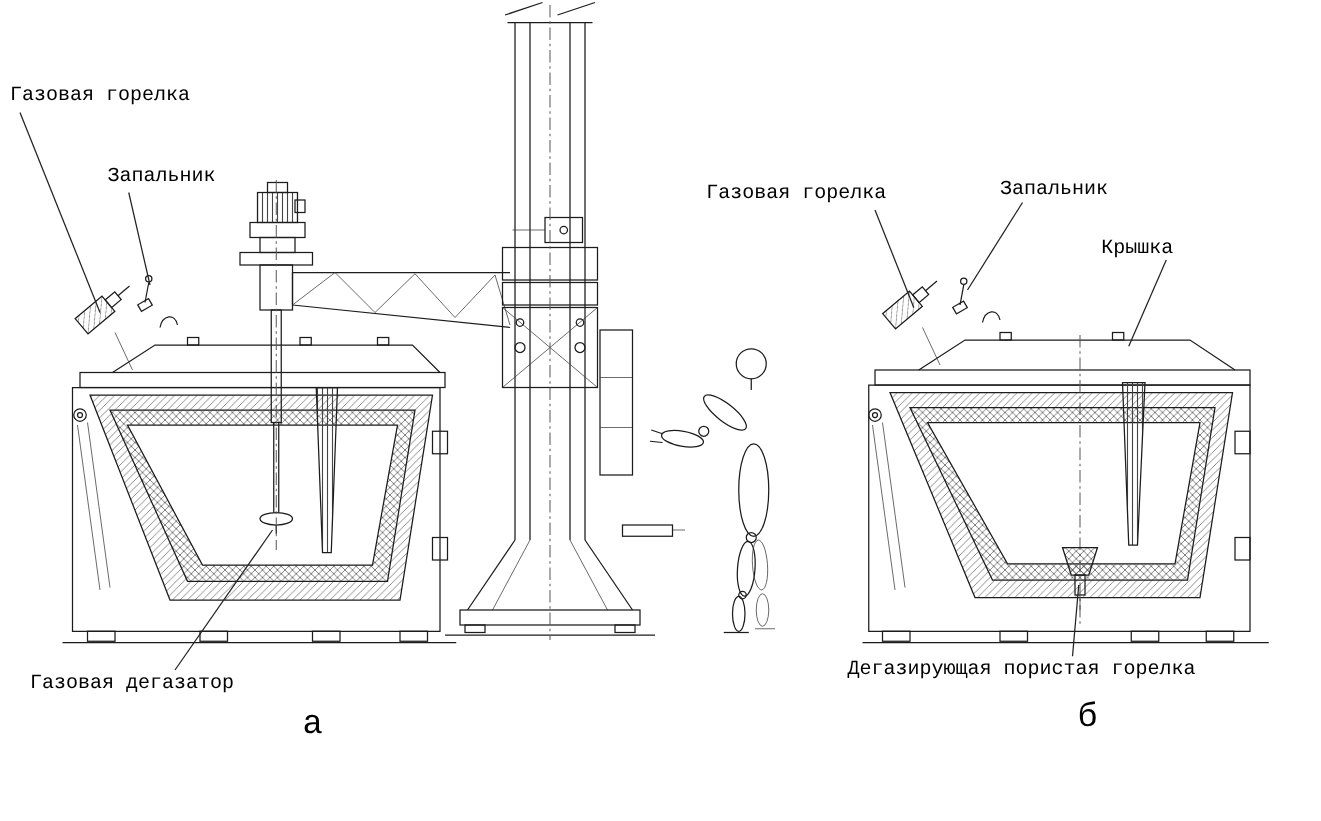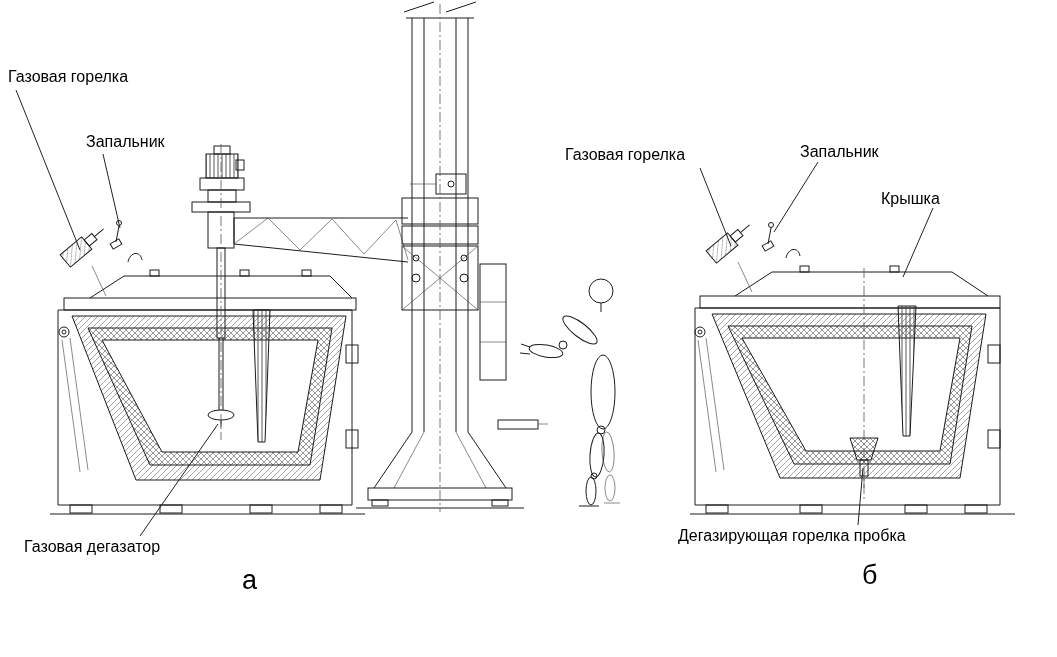--- a/index.html
+++ b/index.html
@@ -1,17 +1,17 @@
 <!DOCTYPE html>
 <html><head>
 <meta charset="utf-8">
 <style>
   html,body{margin:0;padding:0;background:#fff;}
   .page{position:relative;width:1057px;height:657px;background:#ffffff;overflow:hidden;
-        font-family:Liberation Sans, sans-serif;color:#000;}
+        font-family:Liberation Mono, monospace;color:#000;}
   .page svg{position:absolute;left:0;top:0;}
   .lbl{position:absolute;font-size:16px;line-height:1.1;white-space:nowrap;}
   .view-letter{position:absolute;font-size:27px;}
   .ln{fill:none;stroke:#1c1c1c;stroke-width:1;}
   .thin{fill:none;stroke:#3a3a3a;stroke-width:0.6;}
   .cl{fill:none;stroke:#555;stroke-width:0.8;stroke-dasharray:10 3 2 3;}
   .leader{fill:none;stroke:#222;stroke-width:1;}
 </style>
 </head>
 <body>
@@ -206,17 +206,17 @@
     <path class="leader" d="M858,525 L863,468"></path>
   </g>
 </svg>
 
 <div class="lbl" style="left:8px;top:68px;">Газовая горелка</div>
 <div class="lbl" style="left:86px;top:133px;">Запальник</div>
 <div class="lbl" style="left:24px;top:538px;">Газовая дегазатор</div>
 <div class="lbl" style="left:565px;top:146px;">Газовая горелка</div>
 <div class="lbl" style="left:800px;top:143px;">Запальник</div>
 <div class="lbl" style="left:881px;top:190px;">Крышка</div>
-<div class="lbl" style="left:678px;top:527px;">Дегазирующая горелка пробка</div>
+<div class="lbl" style="left:678px;top:527px;">Дегазирующая пористая горелка</div>
 <div class="view-letter" style="left:242px;top:565px;">а</div>
 <div class="view-letter" style="left:862px;top:560px;">б</div>
 
 </div>
 
 </body></html>

